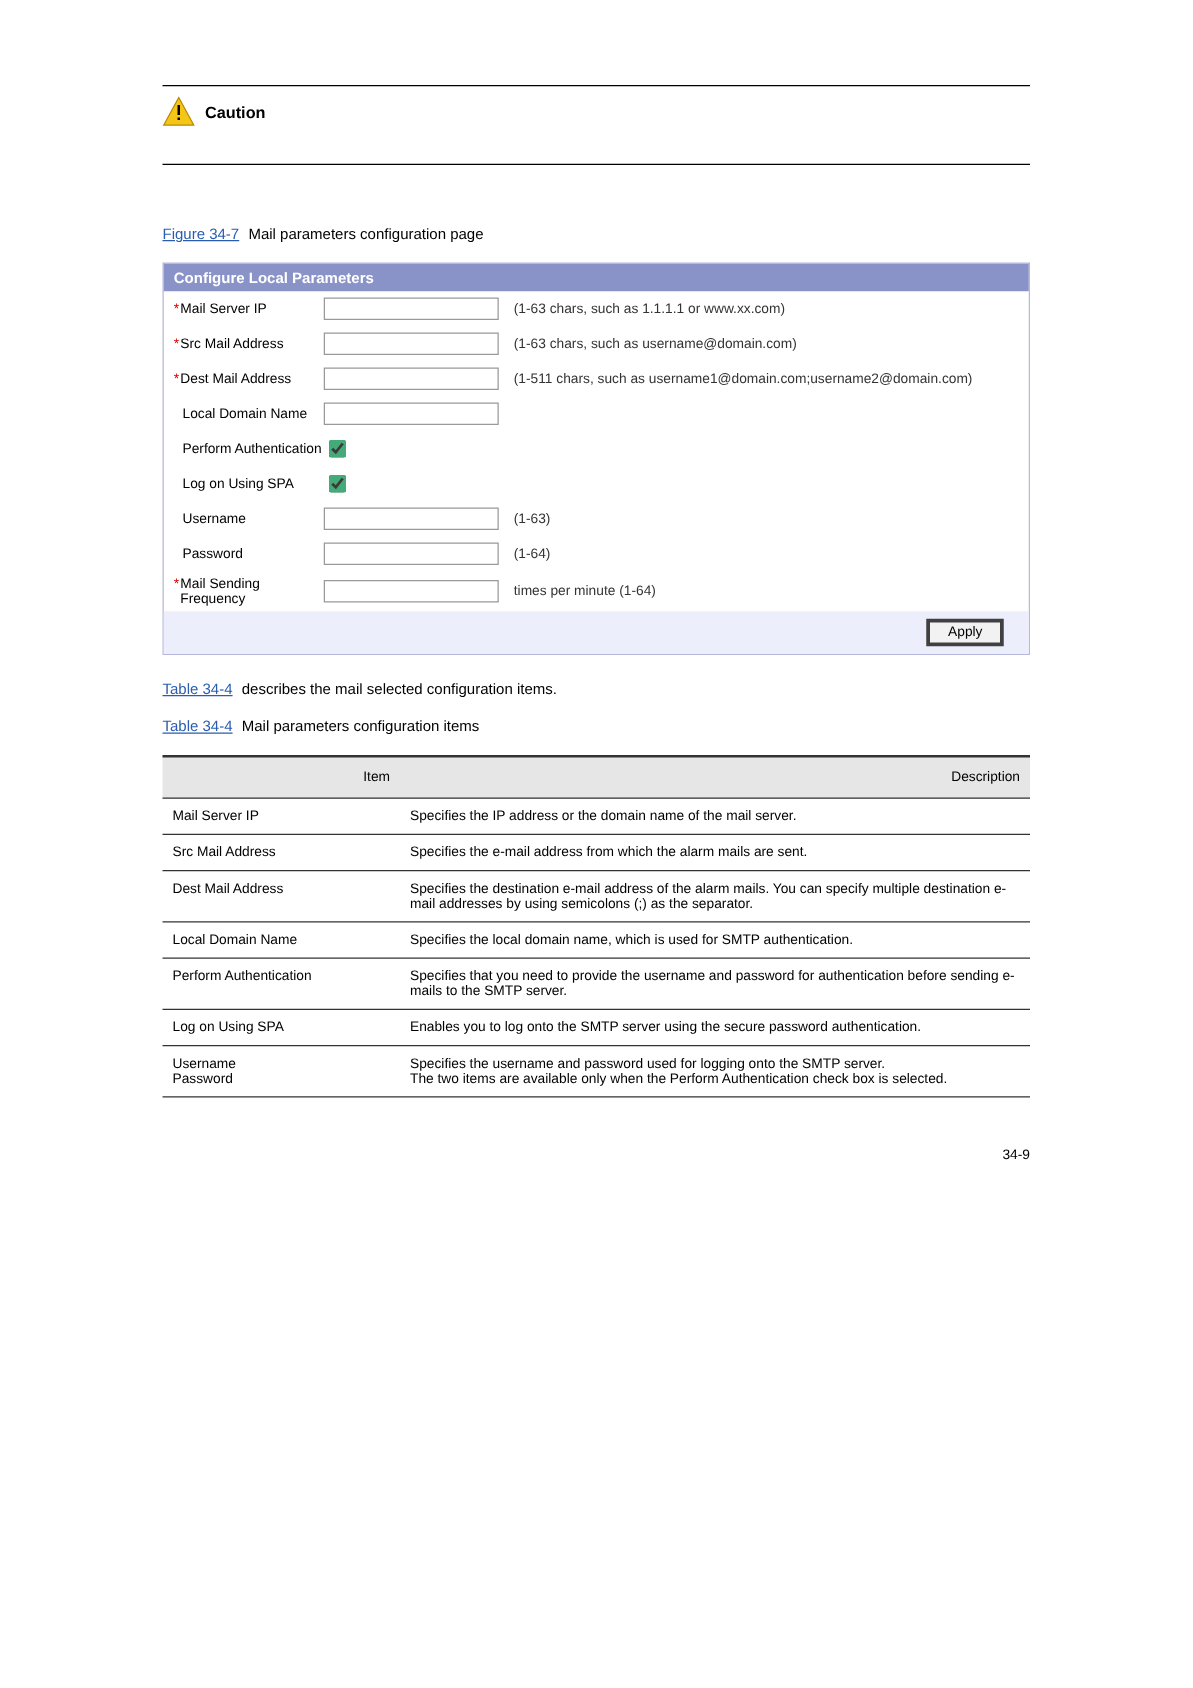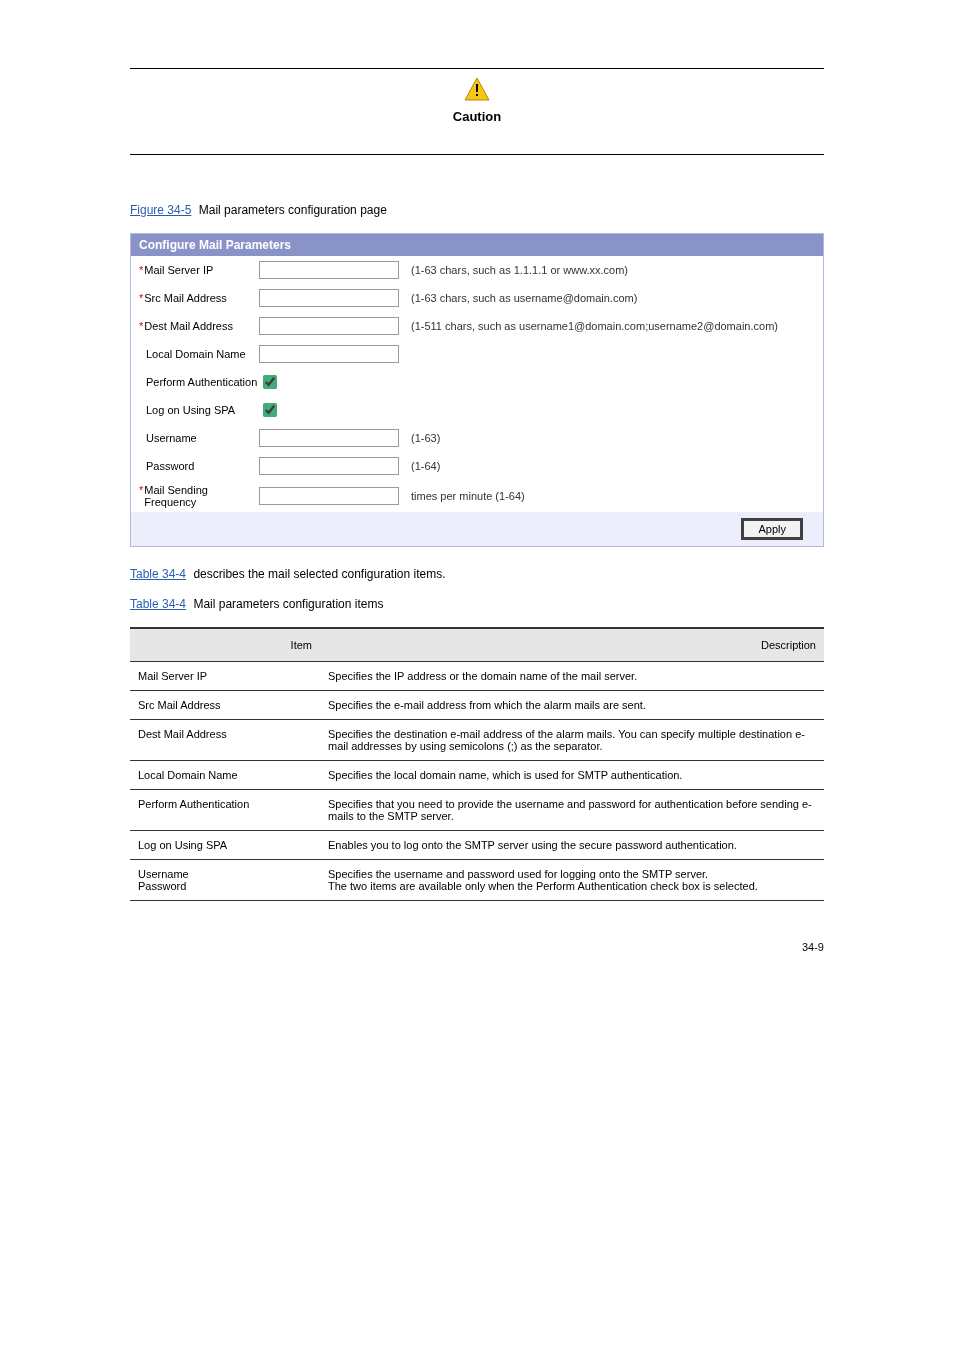--- a/index.html
+++ b/index.html
@@ -23,21 +23,20 @@
   .hr-strong {
     border: none;
     border-top: 1px solid #000;
     margin: 8px 0;
   }
   .caution-row {
     display: flex;
     align-items: center;
     gap: 8px;
     margin: 4px 0 30px 0;
-    flex-direction: column;
   }
   .caution-icon svg { display: block; }
   .caution-label { font-weight: bold; font-size: 13px; }
   .caution-text { font-size: 12px; margin: 8px 0 16px 0; }
   .fig-caption { color: #2a5db0; text-decoration: underline; font-size: 12px; margin: 8px 0; }
   .fig-title { font-size: 12px; margin-left: 4px; color: #000; text-decoration: none; }
   .fig-title-wrap { margin-bottom: 16px; }
   .panel {
     border: 1px solid #b5b8da;
     margin-bottom: 20px;
@@ -125,26 +124,26 @@
     </span>
     <span class="caution-label">Caution</span>
   </div>
 
 
   <hr class="hr-strong">
 
   <div style="height:40px"></div>
 
   <div class="fig-title-wrap">
-    <span class="fig-caption">Figure 34-5</span>
+    <span class="fig-caption">Figure 34-7</span>
     <span class="fig-title">Mail parameters configuration page</span>
   </div>
 
   <div class="panel">
-    <div class="panel-header">Configure Mail Parameters</div>
+    <div class="panel-header">Configure Local Parameters</div>
 
     <div class="form-row">
       <span class="lbl">
           <span class="req">*</span>
           <span>Mail Server IP</span>
         </span>
       <input type="text" value="" style="">
       <span class="hint">(1-63 chars, such as 1.1.1.1 or www.xx.com)</span>
     </div>
 

